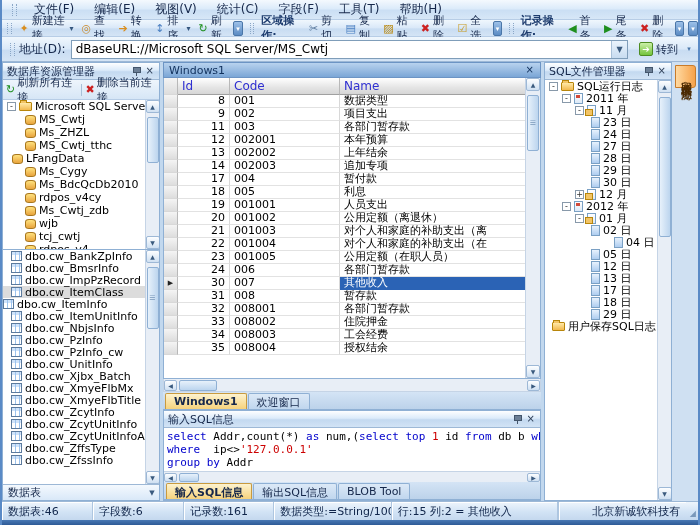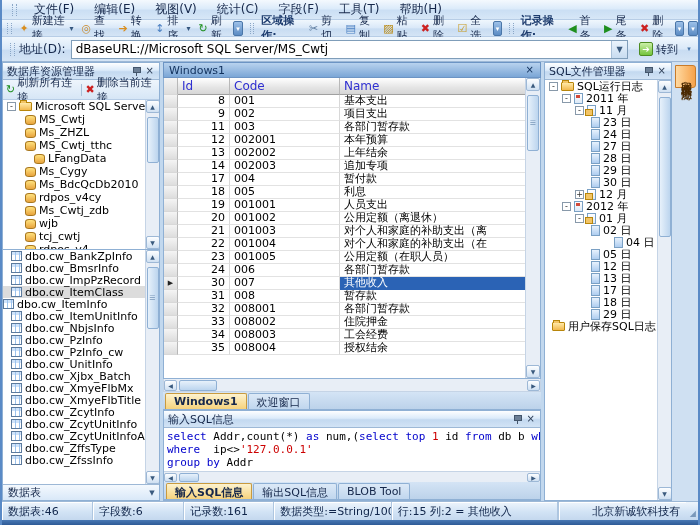--- a/index.html
+++ b/index.html
@@ -289,21 +289,21 @@
             <span>MS_Cwtj</span>
           </div>
           <div class="tree-row" style="padding-left: 22px;">
             <span class="i-db"></span>
             <span>Ms_ZHZL</span>
           </div>
           <div class="tree-row" style="padding-left: 22px;">
             <span class="i-db"></span>
             <span>MS_Cwtj_tthc</span>
           </div>
-          <div class="tree-row" style="padding-left: 31px;">
+          <div class="tree-row" style="padding-left: 9px;">
             <span class="i-db"></span>
             <span>LFangData</span>
           </div>
           <div class="tree-row" style="padding-left: 22px;">
             <span class="i-db"></span>
             <span>Ms_Cygy</span>
           </div>
           <div class="tree-row" style="padding-left: 22px;">
             <span class="i-db"></span>
             <span>Ms_BdcQcDb2010</span>
@@ -434,21 +434,21 @@
             <div class="gh-cell col-id">Id</div>
             <div class="gh-cell col-code">Code</div>
             <div class="gh-cell col-name">Name</div>
             <div class="grid-scroll-pad"></div>
           </div>
         <div class="grid-body" id="gridBody">
             <div class="g-row">
               <div class="g-gutter"></div>
               <div class="g-cell col-id">8</div>
               <div class="g-cell col-code">001</div>
-              <div class="g-cell col-name">基本支出</div>
+              <div class="g-cell col-name">数据类型</div>
             </div>
             <div class="g-row">
               <div class="g-gutter"></div>
               <div class="g-cell col-id">9</div>
               <div class="g-cell col-code">002</div>
               <div class="g-cell col-name">项目支出</div>
             </div>
             <div class="g-row">
               <div class="g-gutter"></div>
               <div class="g-cell col-id">11</div>

